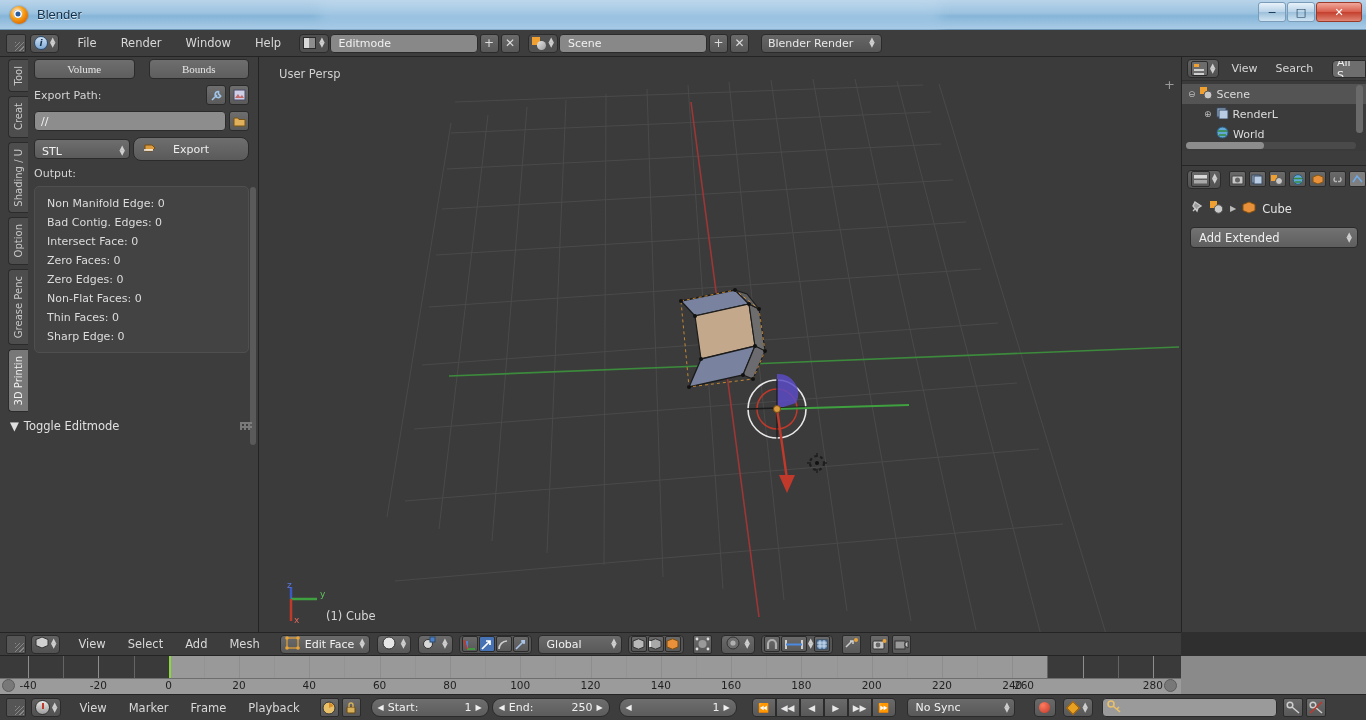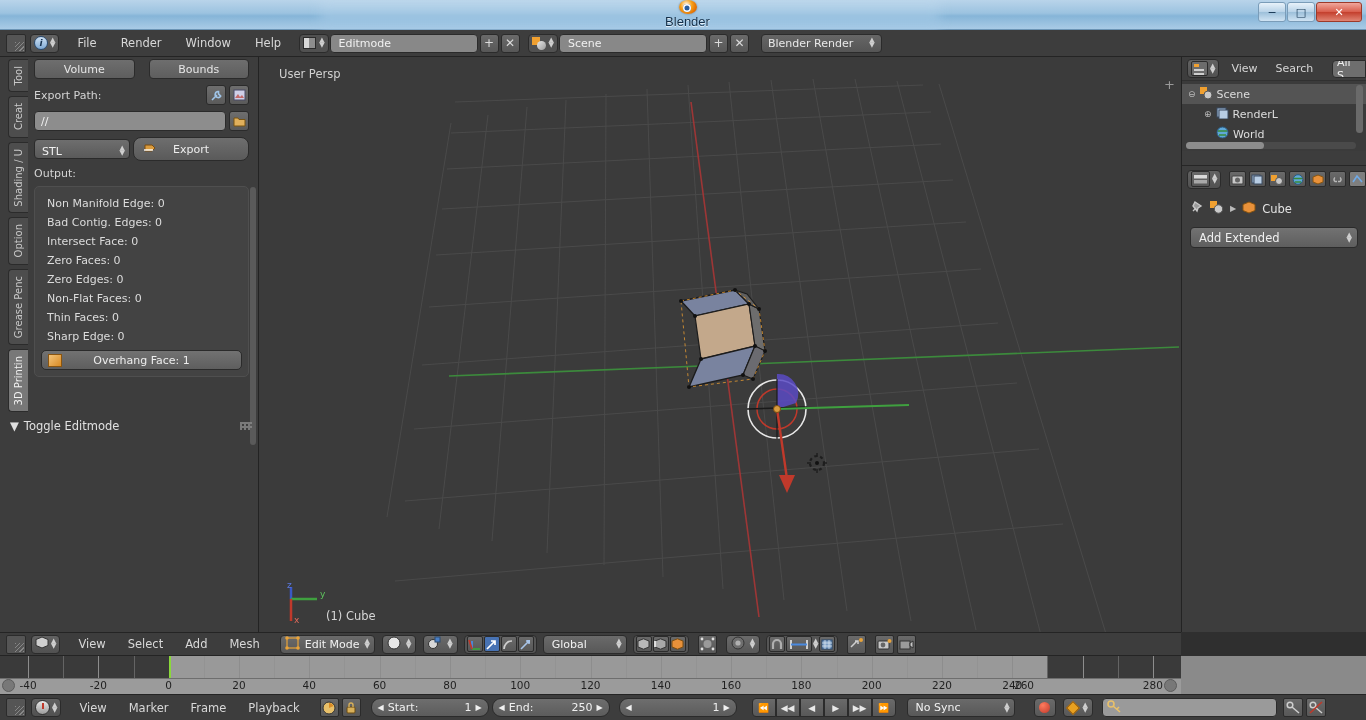--- a/index.html
+++ b/index.html
@@ -9,21 +9,21 @@
     font-size:11px; color:#d6d6d6;
     background:#2f2f2f;
     position:relative;
   }
 
   
   .titlebar {
     position:absolute; left:0; top:0; width:1366px; height:30px;
     background:linear-gradient(to bottom,#b9d4ea 0%,#9cc3e0 45%,#86b5d8 55%,#a9cbe6 100%);
     border-bottom:1px solid #6b94b5;
-    display:flex; align-items:center;flex-direction:column;
+    display:flex; align-items:center;
   }
   .titlebar::before{
     content:""; position:absolute; left:320px; top:0; width:620px; height:30px;
     background:linear-gradient(to bottom, #cfe2f2, #8fbcdd 60%, #b4d3ec);
     filter:blur(6px); opacity:.85;
   }
   .tb-icon {
     width:18px; height:18px; margin-left:10px; border-radius:50%;
     background:radial-gradient(circle at 40% 35%, #fff 0%, #f7a11a 40%, #e06b00 75%, #9c4400 100%);
     position:relative; z-index:2; box-shadow:0 0 2px rgba(0,0,0,.4);
@@ -111,21 +111,21 @@
   .vtabs { position:absolute; left:8px; top:2px; width:20px; }
   .vtab {
     width:20px; background:#4d4d4d; border:1px solid #2b2b2b;
     border-right:none; border-radius:4px 0 0 4px; margin-bottom:4px;
     display:flex; align-items:center; justify-content:center;
     color:#c9c9c9; font-size:10px; padding:6px 0;
   }
   .vtab span { writing-mode:vertical-rl; transform:rotate(180deg); white-space:nowrap;}
   .vtab.active { background:#787878; color:#f2f2f2;}
   .panel-body { position:absolute; left:34px; top:2px; width:215px; }
-  .seg2 { display:flex; gap:14px; }
+  .seg2 { display:flex; gap:14px;font-family:Liberation Serif, serif; }
   .seg2 > div {
     flex:1; height:20px; background:linear-gradient(to bottom,#6e6e6e,#5e5e5e);
     border:1px solid #2b2b2b; border-radius:4px;
     display:flex;align-items:center;justify-content:center;color:#e6e6e6;font-size:11px;
   }
   .row { display:flex; align-items:center; margin-top:6px; gap:3px;}
   .lbl { font-size:11px; color:#d4d4d4;}
   .ibtn{
     width:20px;height:20px;border:1px solid #2b2b2b;border-radius:3px;
     background:linear-gradient(to bottom,#6e6e6e,#5a5a5a);
@@ -425,24 +425,20 @@
 
     <div class="outbox">
       <div class="stat">Non Manifold Edge: 0</div>
       <div class="stat">Bad Contig. Edges: 0</div>
       <div class="stat">Intersect Face: 0</div>
       <div class="stat">Zero Faces: 0</div>
       <div class="stat">Zero Edges: 0</div>
       <div class="stat">Non-Flat Faces: 0</div>
       <div class="stat">Thin Faces: 0</div>
       <div class="stat">Sharp Edge: 0</div>
-      <div class="fullbtn">
-        <span class="cubeico"></span>
-        <span>Overhang Face: 1</span>
-      </div>
     </div>
 
   </div>
 
   <div class="scroll-v"></div>
 
   <div class="toggle-edit">
     <span>▼</span>
     <span>Toggle Editmode</span>
   </div>
@@ -714,21 +710,21 @@
   <div class="mode-btn" style="margin-left:6px">
     <span>
       <svg width="15" height="14" viewBox="0 0 15 14">
           <rect x="2" y="2" width="11" height="10" fill="none" stroke="#e8a33a" stroke-width="1.2"></rect>
           <circle cx="2" cy="2" r="1.8" fill="#e8a33a"></circle>
           <circle cx="13" cy="2" r="1.8" fill="#e8a33a"></circle>
           <circle cx="2" cy="12" r="1.8" fill="#e8a33a"></circle>
           <circle cx="13" cy="12" r="1.8" fill="#e8a33a"></circle>
         </svg>
     </span>
-    <span>Edit Mode</span>
+    <span>Edit Face</span>
     <span class="updown">
         <span>▲</span>
         <span>▼</span>
       </span>
   </div>
   <div class="mode-btn" style="margin-left:4px">
     <span>
       <svg width="14" height="14" viewBox="0 0 14 14">
           <circle cx="7" cy="7" r="6" fill="#e6e6e6" stroke="#333"></circle>
         </svg>

